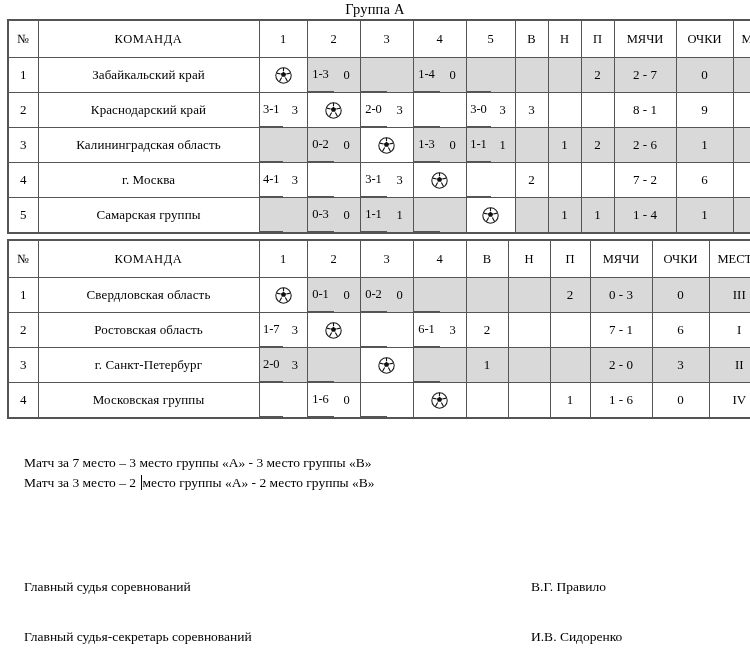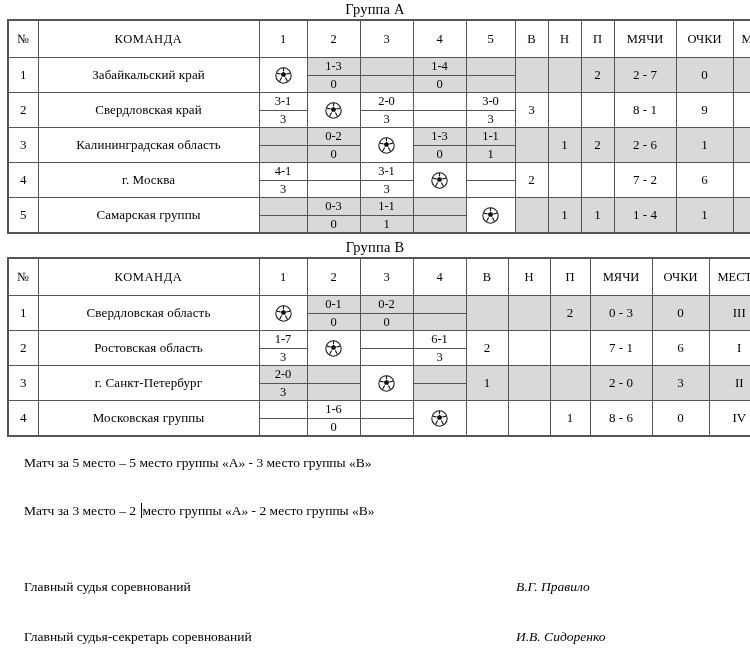--- a/index.html
+++ b/index.html
@@ -68,21 +68,21 @@
     font-size: 13px;
     text-align: center;
     letter-spacing: .1px;
     white-space: nowrap;
   }
 
   
   .mcell { position: relative; padding: 0 !important; }
   .mcell .split {
     display: flex;
-    flex-direction: column;
+    flex-direction: row;
     height: 34px;
     width: 100%;
     box-sizing: border-box;
   }
   .mcell .top {
     flex: 1 1 50%;
     display: flex;
     align-items: center;
     justify-content: center;
     border-bottom: 1px solid #555555;
@@ -106,38 +106,38 @@
 
   .place { font-weight: bold; font-size: 13px; }
 
   .notes {
     position: absolute;
     font-size: 13.5px;
     line-height: 19.5px;
     white-space: nowrap;
     color: #000;
   }
-  .notes .caretline { position: relative; margin-top: 28px; }
+  .notes .caretline { position: relative; }
   .caret {
     display: inline-block;
     width: 1px;
     height: 15px;
     background: #000;
     vertical-align: -3px;
     margin: 0 1px;
   }
 
   .sig-row {
     position: absolute;
     width: 750px;
     font-size: 13.5px;
     white-space: nowrap;
   }
   .sig-left  { position: absolute; left: 24px; }
-  .sig-right { position: absolute; left: 516px; font-style: italic; }
+  .sig-right { position: absolute; left: 531px; }
 </style>
 </head>
 <body>
 
 <div class="page">
 
   <div style="position:absolute; left:7px; top:0px; width:736px;">
     <div class="group-title">Группа А</div>
     <table class="grid" id="table-a" style="width:736px; margin-top:1px;">
       <colgroup>
@@ -207,21 +207,21 @@
             </td>
             <td class="shaded"></td>
             <td class="shaded"></td>
             <td class="shaded">2</td>
             <td class="shaded">2 - 7</td>
             <td class="shaded">0</td>
             <td class="place shaded">V</td>
           </tr>
           <tr class="body-row">
             <td>2</td>
-            <td class="teamname">Свердловская край</td>
+            <td class="teamname">Краснодарский край</td>
             <td class="mcell">
               <div class="split">
                 <div class="top">3-1</div>
                 <div class="bot">3</div>
               </div>
             </td>
             <td class="white-cell"><span><svg class="ball" viewBox="0 0 32 32" aria-hidden="true">
                   <circle cx="16" cy="16" r="14.5" fill="#ffffff" stroke="#1a1a1a" stroke-width="2"></circle>
                   <polygon points="16,9 21,12.6 19.1,18.5 12.9,18.5 11,12.6" fill="#111111"></polygon>
                   <path d="M16 1.6 L16 8 M3.2 11.5 L10.7 13.1 M28.8 11.5 L21.3 13.1 M8.4 27.5 L12.5 19.6 M23.6 27.5 L19.5 19.6" stroke="#111111" stroke-width="2.1" fill="none"></path>
@@ -366,21 +366,20 @@
             <td class="shaded">1</td>
             <td class="shaded">1 - 4</td>
             <td class="shaded">1</td>
             <td class="place shaded">III</td>
           </tr>
         </tbody>
     </table>
   </div>
 
   <div style="position:absolute; left:7px; top:238px; width:736px;">
-    <div class="group-title">Группа В</div>
     <table class="grid" id="table-b" style="width:736px; margin-top:1px;">
       <colgroup>
         <col style="width:30px">
           <col style="width:221px">
         <col style="width:48px">
           <col style="width:53px">
           <col style="width:53px">
         <col style="width:53px">
         <col style="width:42px">
           <col style="width:42px">
@@ -527,30 +526,30 @@
               </div>
             </td>
             <td class="white-cell"><span><svg class="ball" viewBox="0 0 32 32" aria-hidden="true">
                   <circle cx="16" cy="16" r="14.5" fill="#ffffff" stroke="#1a1a1a" stroke-width="2"></circle>
                   <polygon points="16,9 21,12.6 19.1,18.5 12.9,18.5 11,12.6" fill="#111111"></polygon>
                   <path d="M16 1.6 L16 8 M3.2 11.5 L10.7 13.1 M28.8 11.5 L21.3 13.1 M8.4 27.5 L12.5 19.6 M23.6 27.5 L19.5 19.6" stroke="#111111" stroke-width="2.1" fill="none"></path>
                 </svg></span></td>
             <td class=""></td>
             <td class=""></td>
             <td class="">1</td>
-            <td class="">8 - 6</td>
+            <td class="">1 - 6</td>
             <td class="">0</td>
             <td class="place ">IV</td>
           </tr>
         </tbody>
     </table>
   </div>
 
   <div class="notes" id="notes-block" style="left:24px; top:453px;">
-      <div>Матч за 5 место – 5 место группы «А» - 3 место группы «В»</div>
+      <div>Матч за 7 место – 3 место группы «А» - 3 место группы «В»</div>
       <div class="caretline"><span>Матч за 3 место – 2 </span><span class="caret"></span><span>место группы «А» - 2 место группы «В»</span></div>
     </div>
 
   <div class="sig-row" style="top:579px;">
     <span class="sig-left">Главный судья соревнований</span>
     <span class="sig-right">В.Г. Правило</span>
   </div>
   <div class="sig-row" style="top:629px;">
     <span class="sig-left">Главный судья-секретарь соревнований</span>
     <span class="sig-right">И.В. Сидоренко</span>

